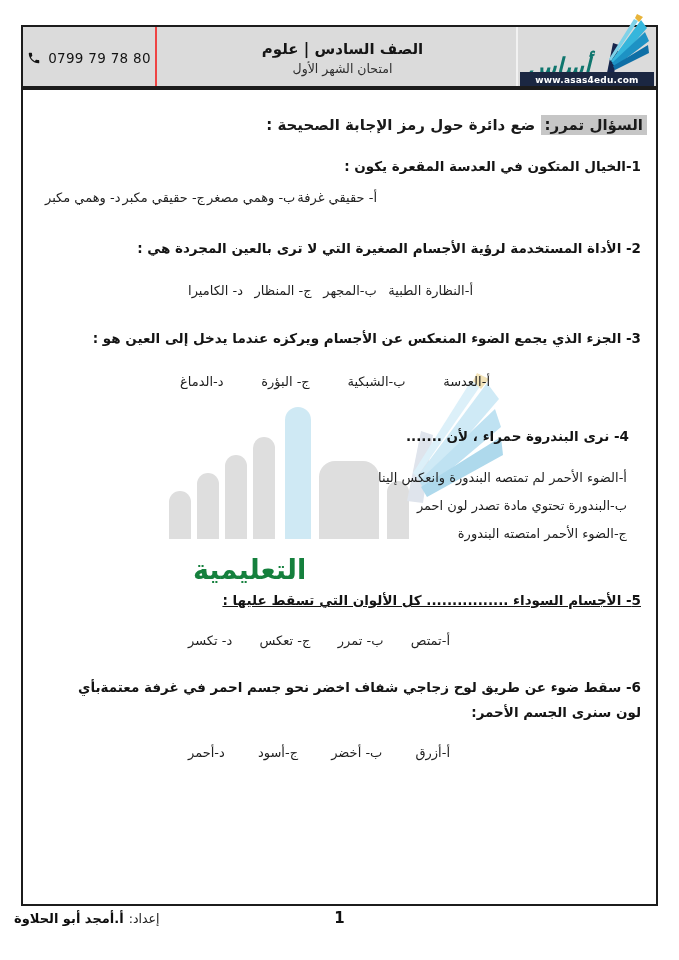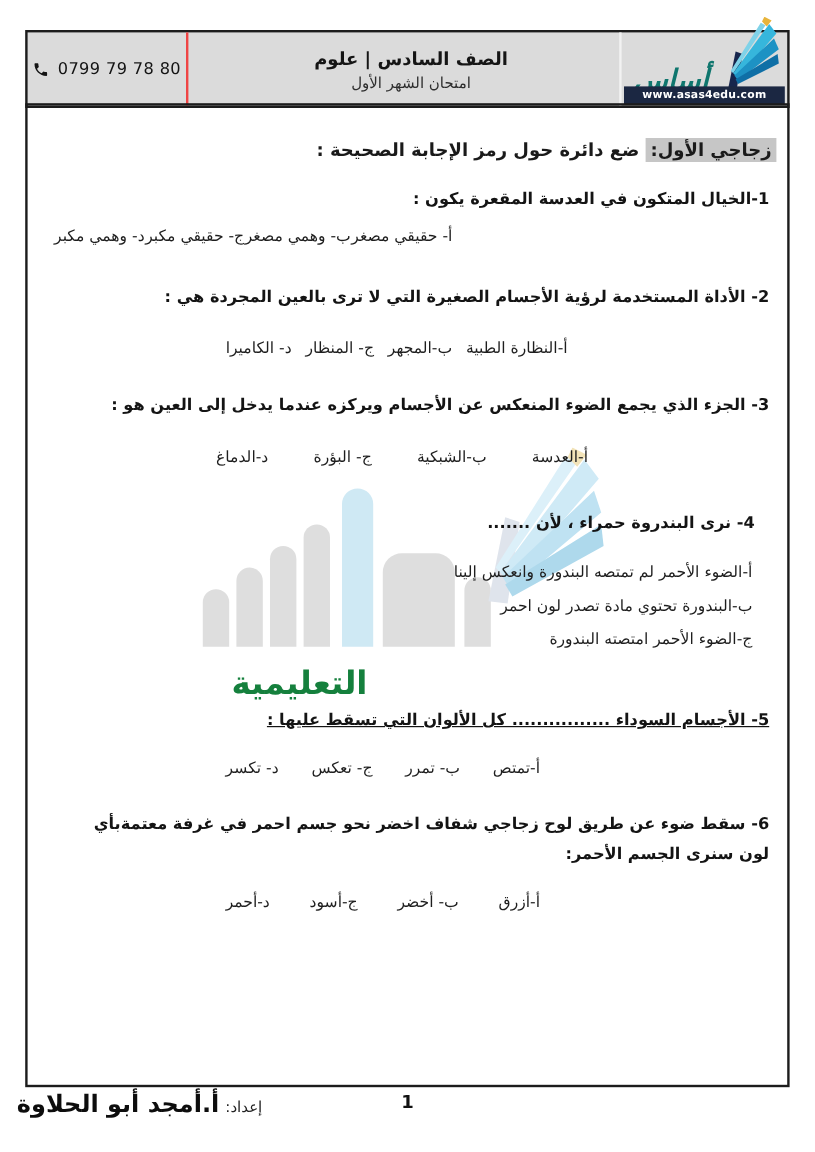--- a/index.html
+++ b/index.html
@@ -39,21 +39,21 @@
   
   .sec-title{top:116px;right:32px;direction:rtl;font-size:15px;font-weight:bold;white-space:nowrap;}
   .hl{background:#c6c6c6;padding:1px 4px;}
   .q-head{direction:rtl;font-weight:bold;font-size:13.5px;white-space:nowrap;color:#141414;}
   .opt-row{direction:rtl;display:flex;justify-content:space-between;font-size:13px;white-space:nowrap;color:#1e1e1e;}
   .q4-opts{direction:rtl;text-align:right;font-size:13px;line-height:28px;color:#1e1e1e;}
 
   
   .footer-prep{left:14px;top:908px;direction:rtl;white-space:nowrap;}
   .prep-label{font-size:12.5px;color:#222;}
-  .prep-name{font-size:20px;font-weight:800;color:#0d0d0d;}
+  .prep-name{font-size:13px;font-weight:800;color:#0d0d0d;}
   .page-num{left:0;top:909px;width:679px;text-align:center;font-size:15px;font-weight:bold;color:#111;}
 </style>
 </head>
 <body>
 
 <div class="abs header-box">
   <div class="phone-cell">
     <span style="display:inline-flex;">
       <svg width="14" height="14" viewBox="0 0 24 24">
           <path fill="#141414" d="M6.62 10.79c1.44 2.83 3.76 5.14 6.59 6.59l2.2-2.2c.27-.27.67-.36 1.02-.24 1.12.37 2.33.57 3.57.57.55 0 1 .45 1 1V20c0 .55-.45 1-1 1-9.39 0-17-7.61-17-17 0-.55.45-1 1-1h3.5c.55 0 1 .45 1 1 0 1.25.2 2.45.57 3.57.11.35.03.74-.25 1.02l-2.2 2.2z"></path>
@@ -98,27 +98,27 @@
       <path d="M30 104 L100 10 L112 26 L38 112 Z" fill="#cfeaf6"></path>
       <path d="M32 108 L108 36 L114 54 L38 118 Z" fill="#bfe2f2"></path>
       <path d="M34 114 L114 64 L116 82 L40 124 Z" fill="#aed9ec"></path>
       <path d="M90 0 l12 6 -8 10 -8 -8 Z" fill="#f2e3b8"></path>
     </svg>
   </span>
   <div class="wm-text">التعليمية</div>
 </div>
 
 <div class="abs sec-title">
-  <span class="hl">زجاجي الأول:</span>
+  <span class="hl">السؤال تمرر:</span>
   <span>ضع دائرة حول رمز الإجابة الصحيحة :</span>
 </div>
 
 <div class="abs q-head" style="top:158px;right:38px;">1-الخيال المتكون في العدسة المقعرة يكون :</div>
 <div class="abs opt-row" style="top:190px;left:45px;width:332px;">
-  <span>أ- حقيقي مصغر</span>
+  <span>أ- حقيقي غرفة</span>
   <span>ب- وهمي مصغر</span>
   <span>ج- حقيقي مكبر</span>
   <span>د- وهمي مكبر</span>
 </div>
 
 <div class="abs q-head" style="top:240px;right:38px;">2- الأداة المستخدمة لرؤية الأجسام الصغيرة التي لا ترى بالعين المجردة هي :</div>
 <div class="abs opt-row" style="top:283px;left:188px;width:285px;">
   <span>أ-النظارة الطبية</span>
   <span>ب-المجهر</span>
   <span>ج- المنظار</span>

